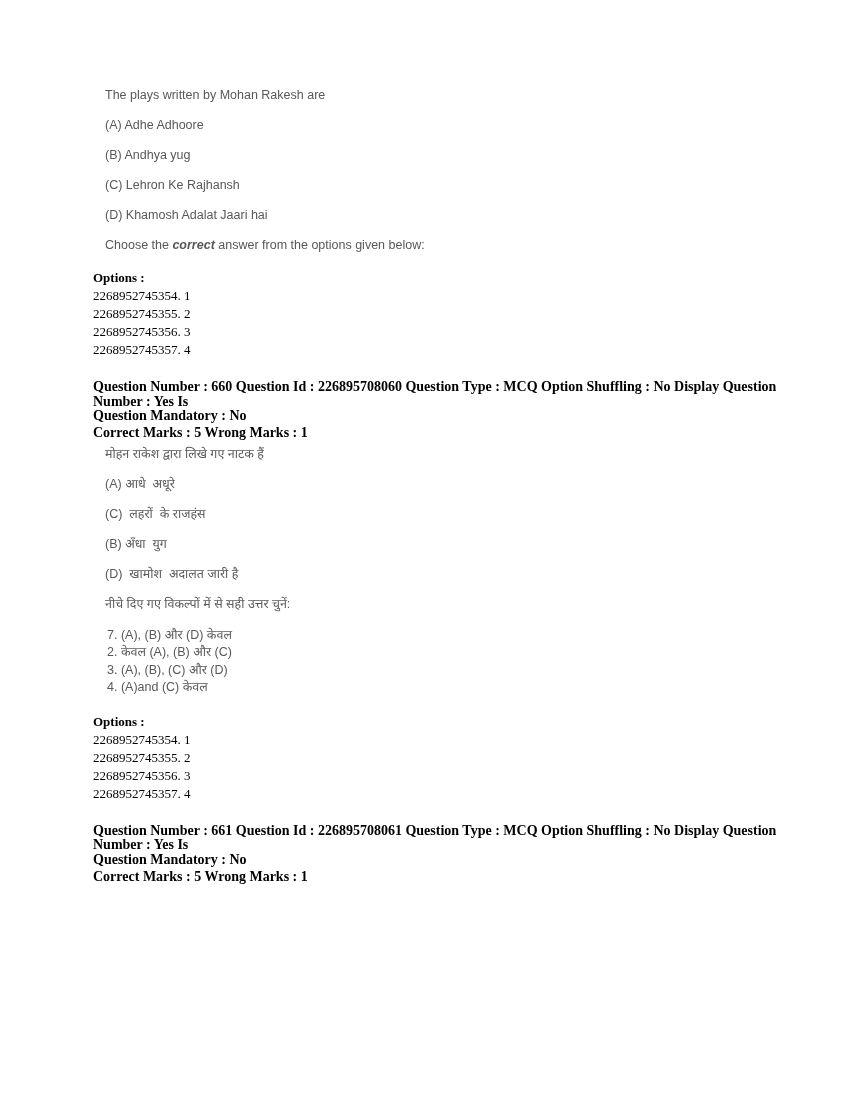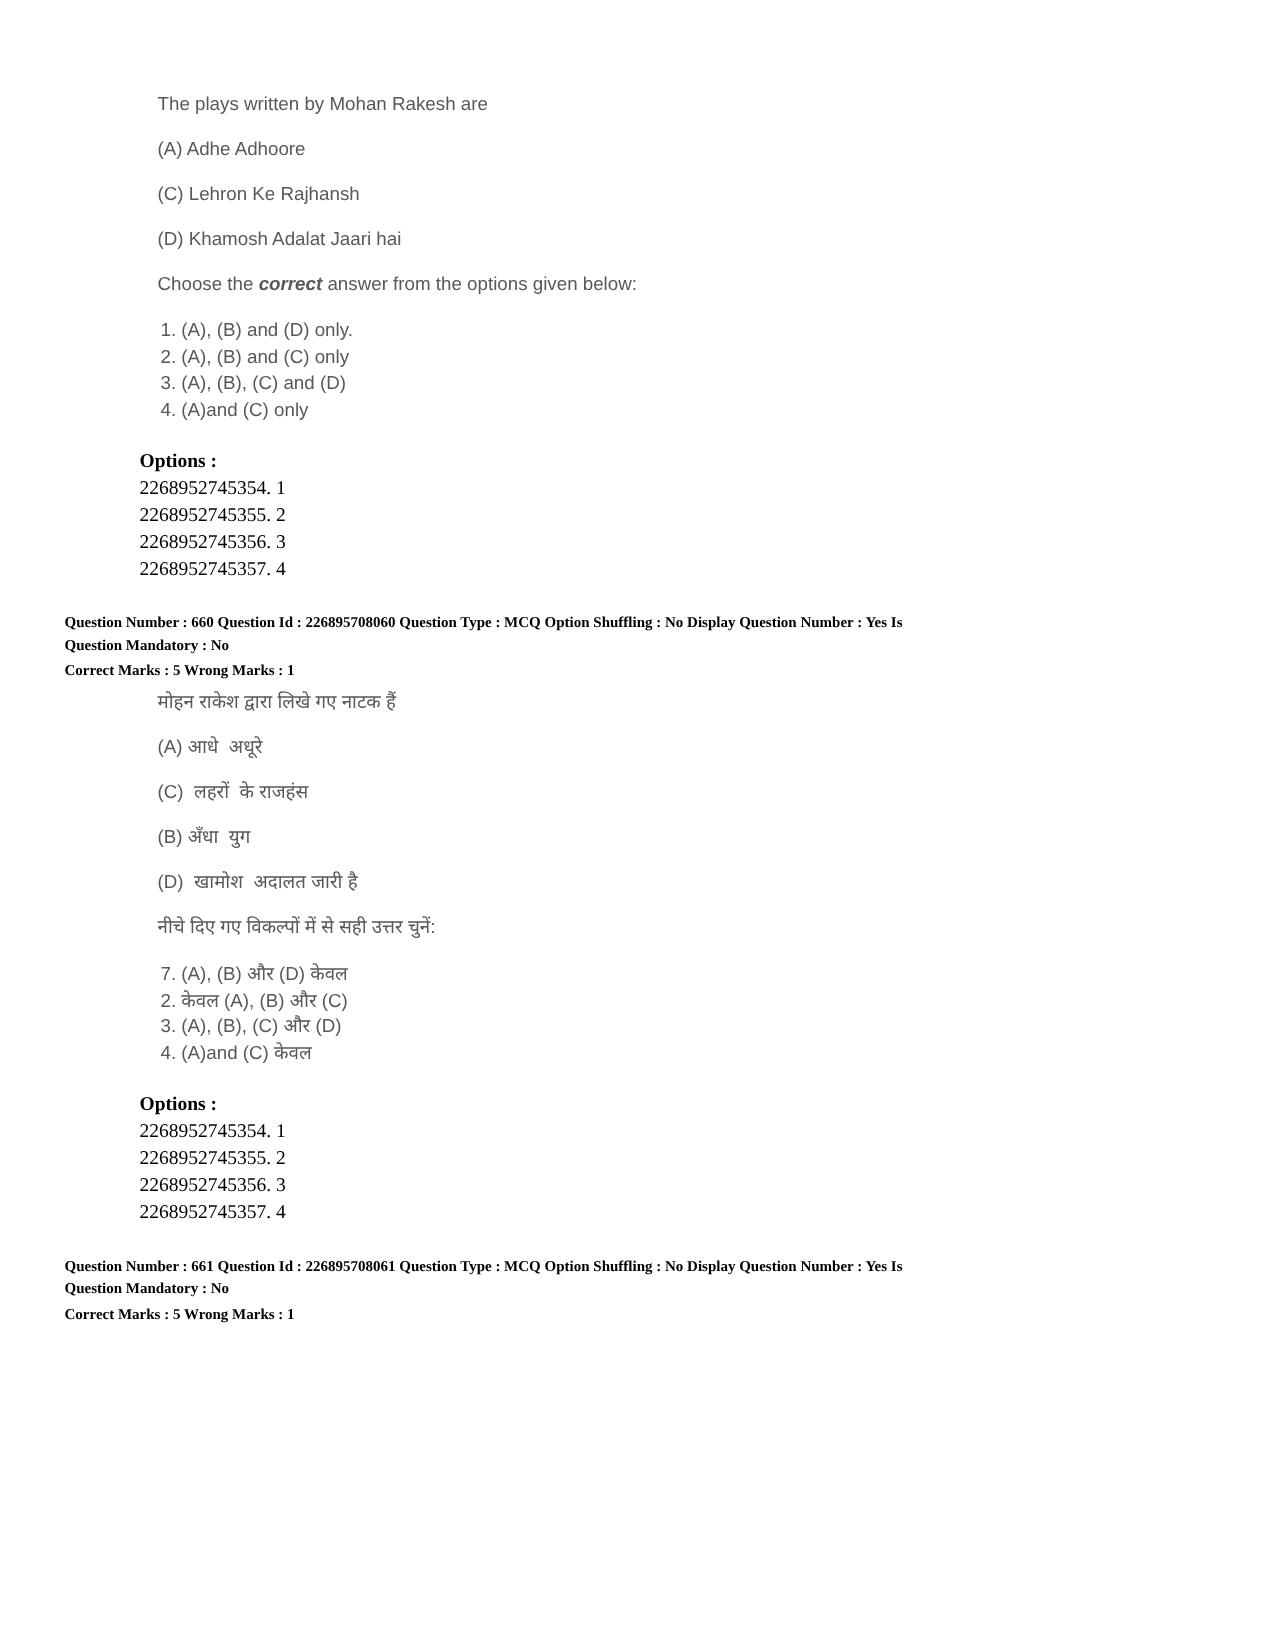--- a/index.html
+++ b/index.html
@@ -7,21 +7,21 @@
     padding: 0;
     background: #ffffff;
   }
   .page {
     position: relative;
     width: 850px;
     height: 1100px;
     background: #ffffff;
     overflow: hidden;
     box-sizing: border-box;
-    padding-top: 62px;
+    padding-top: 88px;
   }
   
   .qsec {
     margin-left: 105px;
     color: #58585a;
     font-family: "Liberation Sans", "DejaVu Sans", sans-serif;
     font-size: 12.5px;
   }
   .q {
     margin: 0 0 15px 0;
@@ -42,48 +42,43 @@
   .opts {
     margin-left: 93px;
     margin-top: 16px;
     color: #000000;
     font-family: "Liberation Serif", "DejaVu Serif", serif;
     font-size: 13px;
     line-height: 18px;
   }
   .opts .opts-label { font-weight: bold; }
   .meta {
-    margin-left: 43px;
+    margin-left: 93px;
     margin-top: 21px;
     color: #000000;
     font-family: "Liberation Serif", "DejaVu Serif", serif;
     font-weight: bold;
-    font-size: 10px;
+    font-size: 14px;
     line-height: 14.5px;
     width: 690px;
   }
   .meta .marks { margin-top: 2.5px; }
 </style>
 </head>
 <body>
 
 <div class="page">
 
   <section class="qsec">
     <p class="q">The plays written by Mohan Rakesh are</p>
     <p class="q">(A) Adhe Adhoore</p>
+    <p class="q">(B) Andhya yug</p>
     <p class="q">(C) Lehron Ke Rajhansh</p>
     <p class="q">(D) Khamosh Adalat Jaari hai</p>
     <p class="q"><span>Choose the </span><span class="bi">correct</span><span> answer from the options given below:</span></p>
-    <div class="alist">
-      <div>1. (A), (B) and (D) only.</div>
-      <div>2. (A), (B) and (C) only</div>
-      <div>3. (A), (B), (C) and (D)</div>
-      <div>4. (A)and (C) only</div>
-    </div>
   </section>
 
   <section class="opts">
     <div class="opts-label">Options :</div>
     <div>2268952745354. 1</div>
     <div>2268952745355. 2</div>
     <div>2268952745356. 3</div>
     <div>2268952745357. 4</div>
   </section>
 

